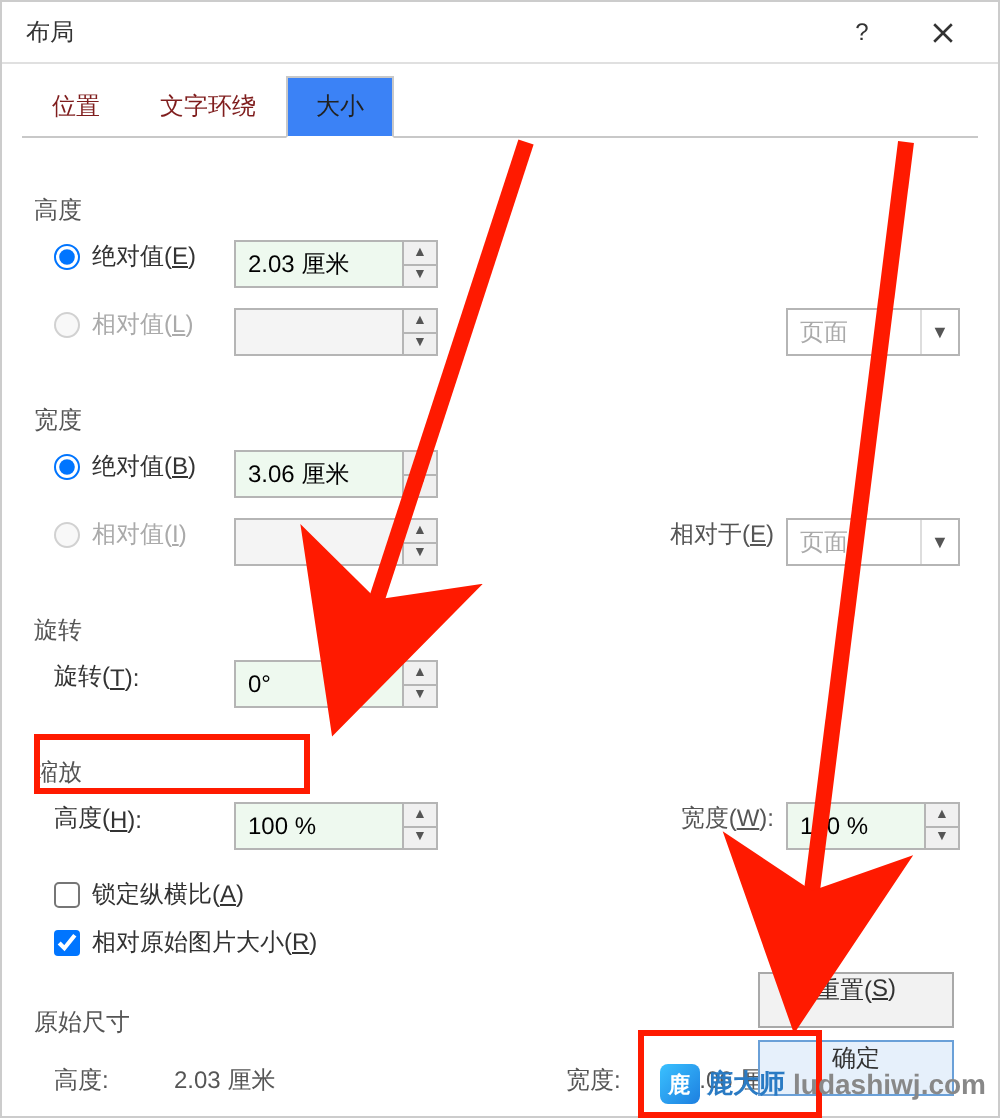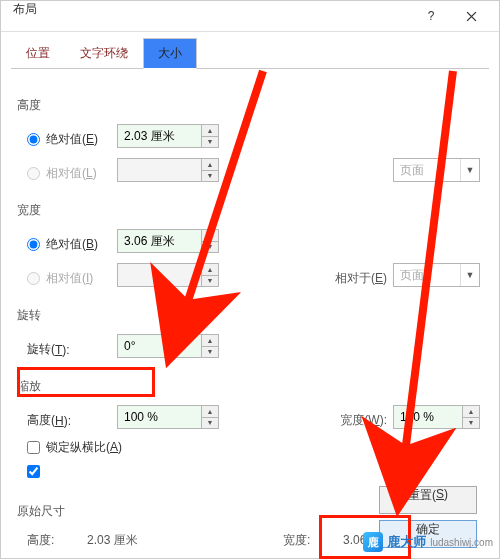--- a/index.html
+++ b/index.html
@@ -1,26 +1,26 @@
 <!DOCTYPE html>
 <html><head>
 <meta charset="utf-8">
 <style>
 html,body{margin:0;padding:0;font-family:"Microsoft YaHei","Segoe UI",sans-serif;font-size:12px;background:#fff;color:#333}
 .window{width:500px;height:559px;box-sizing:border-box;border:1px solid #ccc;position:relative;background:#fff}
-.titlebar{height:30px;display:flex;padding:0 8px;border-bottom:1px solid #e0e0e0}
+.titlebar{height:30px;display:flex;align-items:center;padding:0 8px;border-bottom:1px solid #e0e0e0}
 .titlebar .title{flex:1;font-size:12px;color:#333;padding-left:4px}
 .titlebar .tbtn{width:40px;height:30px;display:flex;align-items:center;justify-content:center;color:#333}
 .tabs{display:flex;padding:6px 10px 0 10px}
 .tab{padding:6px 14px;border:1px solid transparent;color:#7f1d1d;cursor:pointer}
 .tab.active{border:1px solid #c8c8c8;border-bottom:1px solid #fff;background:#3b82f6;color:#222}
 .tabstrip-line{border-bottom:1px solid #c8c8c8;margin:0 10px;margin-top:-1px}
 .body{padding:8px 16px 0 16px}
 .group-label{color:#555;margin-top:20px;margin-bottom:6px}
-.row{display:flex;align-items:flex-end;height:28px;margin-bottom:6px}
+.row{display:flex;align-items:flex-start;height:28px;margin-bottom:6px}
 .row .indent{width:10px}
 .row .col1{width:90px;display:flex;align-items:center}
 .row .col2{width:120px}
 .row .spacer{flex:1}
 .row .col3{width:70px;text-align:right;padding-right:6px;color:#555}
 .row .col4{width:90px}
 .radio{display:inline-flex;align-items:center;gap:6px;color:#333}
 .radio.disabled{color:#aaa}
 .radio input{margin:0}
 .underline{text-decoration:underline}
@@ -211,20 +211,21 @@
             </div>
         </div>
       </div>
     </div>
     <div class="checkbox-row">
       <input type="checkbox" style="">
       <span><span>锁定纵横比(</span><span class="underline">A</span><span>)</span></span>
     </div>
     <div class="checkbox-row">
       <input type="checkbox" checked="" style="">
+      <span><span>相对原始图片大小(</span><span class="underline">R</span><span>)</span></span>
     </div>
 
     <div class="group-label">原始尺寸</div>
     <div class="orig-row">
       <div class="oc1">高度:</div>
       <div class="oc2">2.03 厘米</div>
       <div style="flex:1"></div>
       <div class="oc3">宽度:</div>
       <div class="oc2">3.06 厘米</div>
     </div>
@@ -251,16 +252,16 @@
         <path d="M0,0 L12,6 L0,12 L3,6 Z" fill="#ff1a00"></path>
       </marker>
     </defs>
     <line x1="262" y1="70" x2="170" y2="352" stroke="#ff1a00" stroke-width="8" marker-end="url(#ah)"></line>
     <line x1="452" y1="70" x2="398" y2="500" stroke="#ff1a00" stroke-width="8" marker-end="url(#ah)"></line>
   </svg>
 
   <div class="watermark">
     <div class="wm-icon">鹿</div>
     <span>鹿大师</span>
-    <span style="font-size:10px;color:#888;font-weight:normal">ludashiwj.com</span>
+    <span style="font-size:14px;color:#888;font-weight:bold">ludashiwj.com</span>
   </div>
 
 </div>
 
 </body></html>

